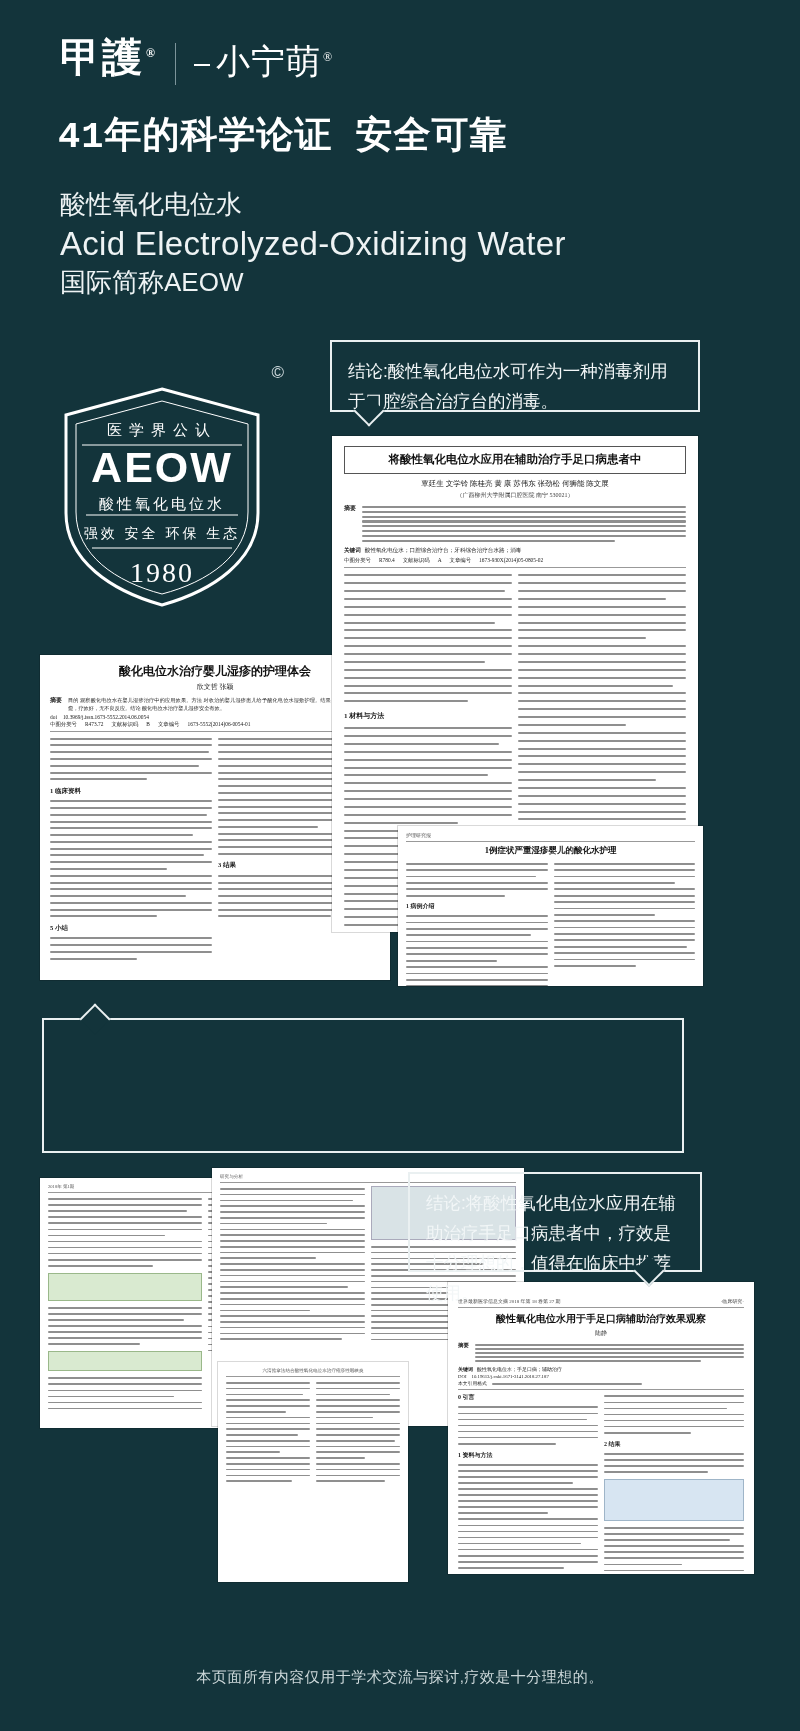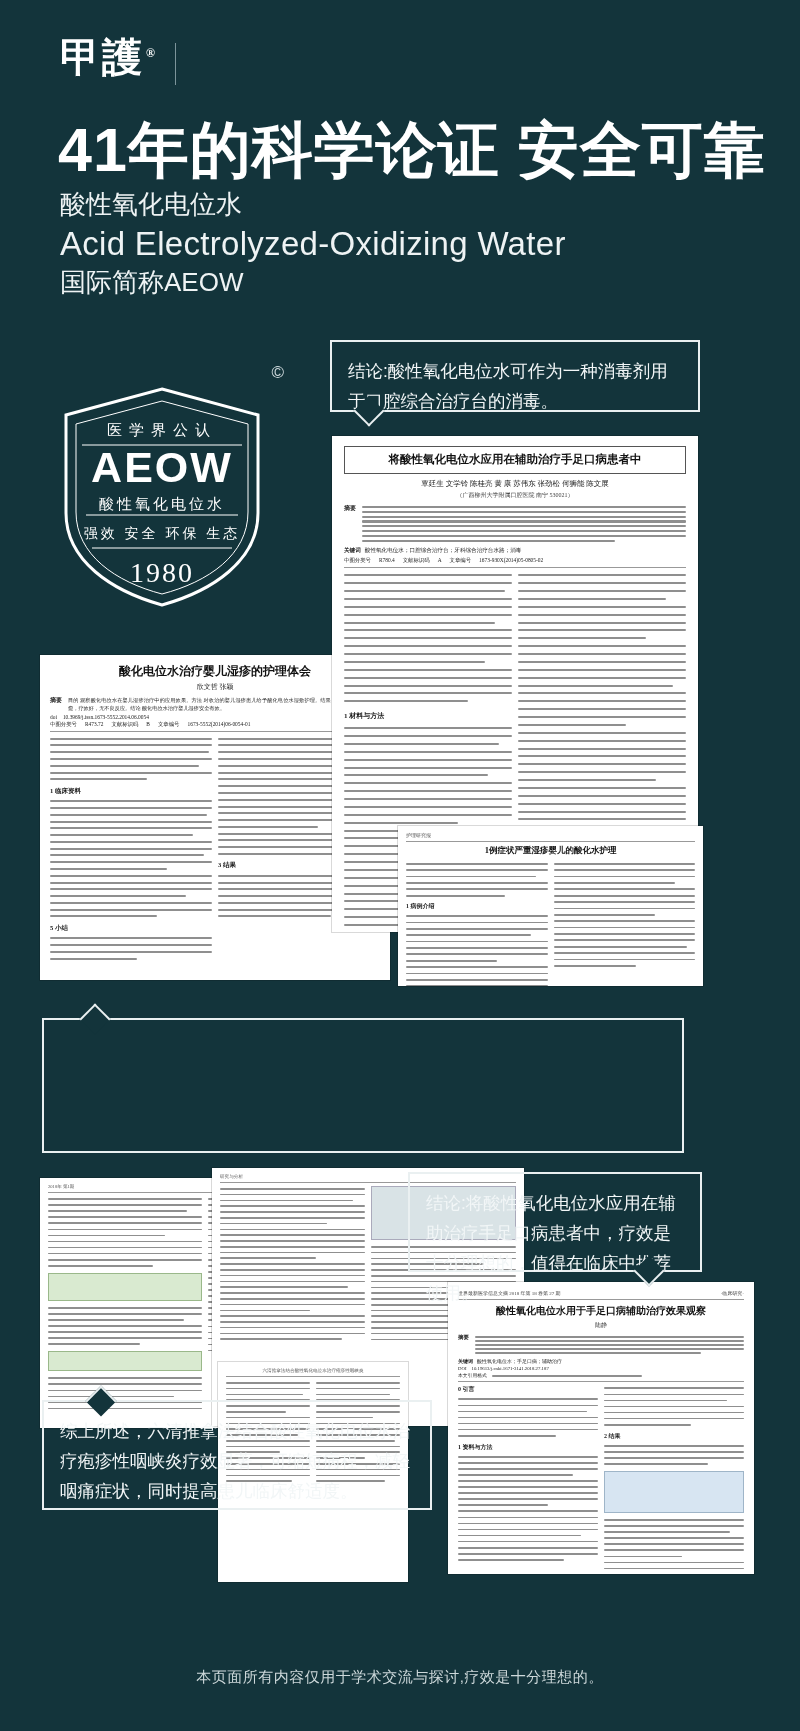--- a/index.html
+++ b/index.html
@@ -49,24 +49,25 @@
     display:inline-block;
     width:16px;height:2px;background:#ffffff;
     vertical-align:middle;
     margin-right:6px;
   }
 
   
   .headline{
     position:absolute;
     left:58px; top:110px;
-    font-size:61px;
+    font-size:37px;
     font-weight:bold;
     letter-spacing:1px;
     white-space:nowrap;
+    font-family:Liberation Mono, monospace;
   }
   .sub-block{
     position:absolute;
     left:60px; top:185px;
     font-size:26px;
     line-height:39px;
     font-weight:300;
     color:#eef3f4;
   }
   .sub-block div{white-space:nowrap;}
@@ -171,21 +172,21 @@
   .blk{background:#d9e3e6;}
   .greenbar{background:#d9ead0;}
   .bluebar{background:#d7e5f2;}
 
   
   .paper1{left:332px;top:436px;width:366px;height:496px;padding:10px 12px;box-sizing:border-box;}
   .paper2{left:40px;top:655px;width:350px;height:325px;padding:8px 10px;box-sizing:border-box;}
   .paper3{left:398px;top:826px;width:305px;height:160px;padding:6px 8px;box-sizing:border-box;}
   .paper4{left:40px;top:1178px;width:330px;height:250px;padding:6px 8px;box-sizing:border-box;}
   .paper5{left:212px;top:1168px;width:312px;height:258px;padding:6px 8px;box-sizing:border-box;}
-  .paper6{left:448px;top:1282px;width:306px;height:292px;padding:8px 10px;box-sizing:border-box;}
+  .paper6{left:448px;top:1282px;width:306px;height:292px;padding:16px 10px;box-sizing:border-box;}
   .paper7{left:218px;top:1362px;width:190px;height:220px;padding:6px 8px;box-sizing:border-box;}
 
   .p1-title{font-size:11.5px;}
   .p1-auth{font-size:7.5px;}
   .p1-af{font-size:6px;}
   .tiny2{font-size:5.2px;line-height:1.55;color:#222;text-align:justify;}
 
   .footer-note{
     position:absolute;
     left:0;top:1668px;width:100%;
@@ -198,20 +199,23 @@
 </head>
 <body>
 
 <div class="page">
 
   <div class="logo-row">
     <div class="logo-cn">
       <span>甲護</span><span class="sup">®</span>
     </div>
     <div class="logo-sep"></div>
+    <div class="logo-cn2">
+      <span class="logo-dash"></span><span>小宁萌</span><span class="sup">®</span>
+    </div>
   </div>
 
   <div class="headline">41年的科学论证 安全可靠</div>
 
   <div class="sub-block">
     <div>酸性氧化电位水</div>
     <div class="sub-en">Acid Electrolyzed-Oxidizing Water</div>
     <div>国际简称AEOW</div>
   </div>
 
@@ -812,20 +816,16 @@
 
   <div class="callout c2">
     <div class="tail"></div>
   </div>
 
   <div class="callout c3">
     <span>结论:将酸性氧化电位水应用在辅助治疗手足口病患者中，疗效是十分理想的，值得在临床中推荐使用。</span>
     <div class="tail"></div>
   </div>
 
-  <div class="callout c4">
-    <span>综上所述，六清推拿法结合酸性氧化电位水治疗疱疹性咽峡炎疗效显著，可缩短病程，减轻咽痛症状，同时提高患儿临床舒适度。</span>
-    <div class="tail"></div>
-  </div>
 
   <div class="footer-note">本页面所有内容仅用于学术交流与探讨,疗效是十分理想的。</div>
 
 </div>
 
 </body></html>

